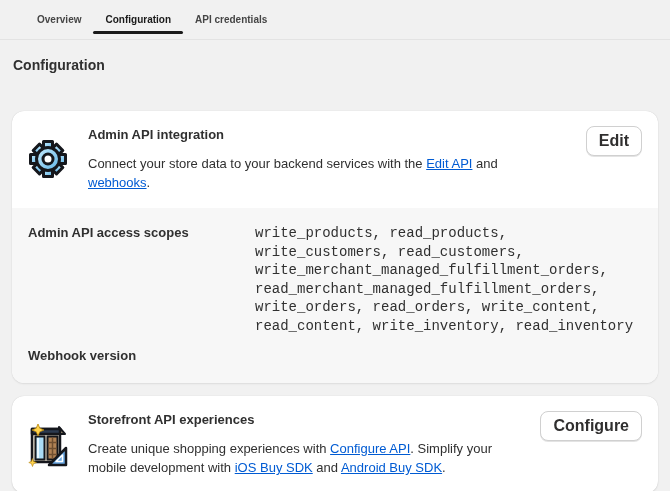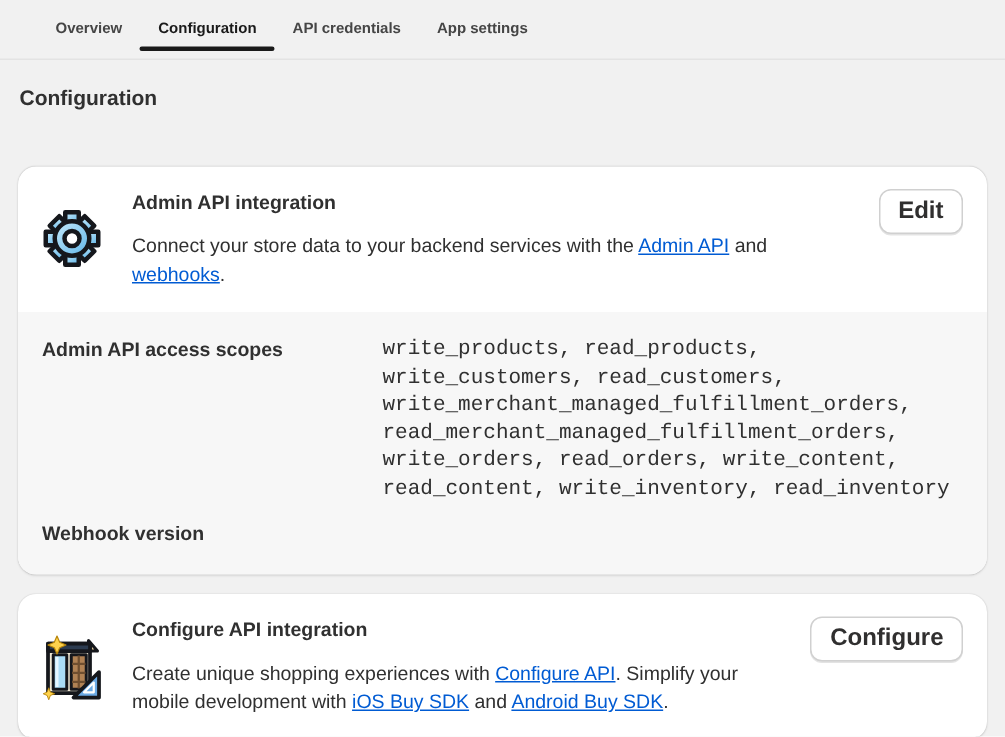--- a/index.html
+++ b/index.html
@@ -124,21 +124,20 @@
     word-spacing: 0;
   }
 </style>
 </head>
 <body>
 
 <nav class="tabs">
   <div class="tab">Overview</div>
   <div class="tab active">Configuration</div>
   <div class="tab">API credentials</div>
-  <div class="tab">App settings</div>
 </nav>
 
 <h1 class="page-title">Configuration</h1>
 
 <main class="content">
 
   <section class="card card-admin">
     <div class="card-header">
       <span class="card-icon">
         <svg width="40" height="40" viewBox="0 0 40 40" aria-hidden="true">
@@ -159,21 +158,21 @@
             <rect x="15.5" y="28.5" width="9" height="9"></rect>
             <rect x="2.5" y="15.5" width="9" height="9"></rect>
             <rect x="28.5" y="15.5" width="9" height="9"></rect>
             <circle cx="20" cy="20" r="11.5"></circle>
             <circle cx="20" cy="20" r="5" fill="#ffffff"></circle>
           </g>
         </svg>
       </span>
       <div class="card-head-content">
         <div class="card-title">Admin API integration</div>
-        <p class="card-desc"><span>Connect your store data to your backend services with the </span><a href="#">Admin API</a><span> and </span><a href="#">webhooks</a><span>.</span></p>
+        <p class="card-desc"><span>Connect your store data to your backend services with the </span><a href="#">Edit API</a><span> and </span><a href="#">webhooks</a><span>.</span></p>
       </div>
       <button class="btn">Edit</button>
     </div>
 
     <div class="card-subdued">
       <div class="info-row">
         <div class="info-label">Admin API access scopes</div>
         <div class="info-value">write_products, read_products, write_customers, read_customers, write_merchant_managed_fulfillment_orders, read_merchant_managed_fulfillment_orders, write_orders, read_orders, write_content, read_content, write_inventory, read_inventory</div>
       </div>
       <div class="info-row">
@@ -198,20 +197,20 @@
             <line x1="20" y1="34.5" x2="29" y2="34.5" stroke="#6f4f30" stroke-width="1.5"></line>
             <line x1="24.5" y1="17" x2="24.5" y2="39" stroke="#6f4f30" stroke-width="1.5"></line>
             <polygon points="21,45 38,45 38,28" fill="#6aa9e4" stroke="#15171c" stroke-width="2.5"></polygon>
             <polygon points="28,41.5 34.5,41.5 34.5,35" fill="none" stroke="#ffffff" stroke-width="1.5"></polygon>
             <polygon points="10,4 11.8,8.2 16,10 11.8,11.8 10,16 8.2,11.8 4,10 8.2,8.2" fill="#ffd34d" stroke="#b8860b" stroke-width="0.8"></polygon>
             <polygon points="4.5,38.5 5.6,41.4 8.5,42.5 5.6,43.6 4.5,46.5 3.4,43.6 0.8,42.5 3.4,41.4" fill="#ffd34d" stroke="#b8860b" stroke-width="0.6"></polygon>
           </g>
         </svg>
       </span>
       <div class="card-head-content">
-        <div class="card-title">Configure API integration</div>
+        <div class="card-title">Storefront API experiences</div>
         <p class="card-desc"><span>Create unique shopping experiences with </span><a href="#">Configure API</a><span>. Simplify your mobile development with </span><a href="#">iOS Buy SDK</a><span> and </span><a href="#">Android Buy SDK</a><span>.</span></p>
       </div>
       <button class="btn">Configure</button>
     </div>
   </section>
 
 </main>
 
 </body></html>

